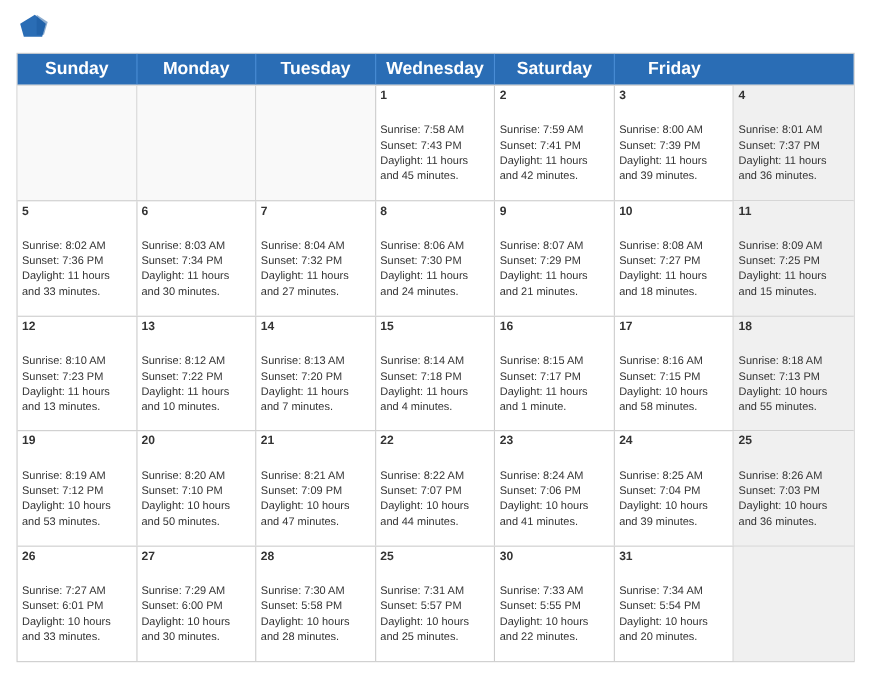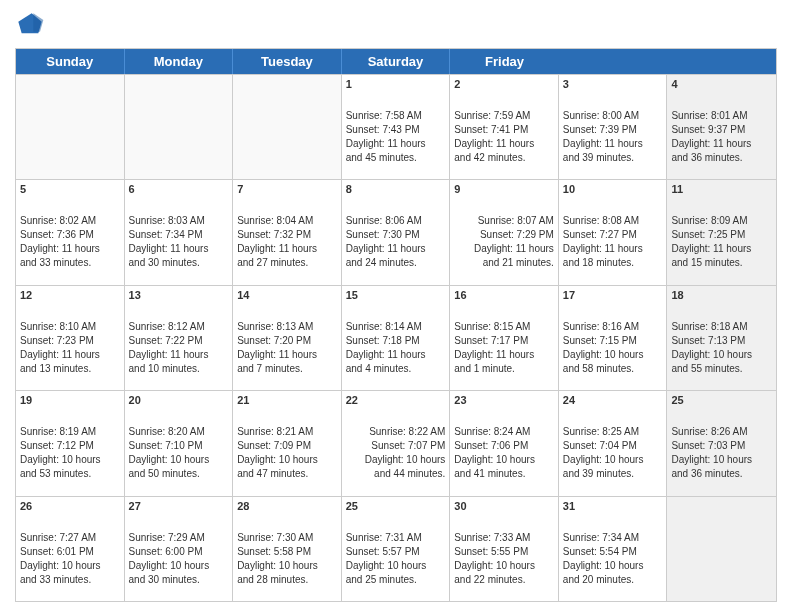--- a/index.html
+++ b/index.html
@@ -58,21 +58,21 @@
       flex-direction: column;
       border: 1px solid #ccc;
     }
     .cal-header-row {
       display: grid;
       grid-template-columns: repeat(7, 1fr);
       background: #2a6db5;
     }
     .cal-header-cell {
       color: #fff;
-      font-size: 13px;
+      font-size: 16px;
       font-weight: bold;
       text-align: center;
       padding: 5px 2px;
       border-right: 1px solid #4a8dd5;
     }
     .cal-header-cell:last-child { border-right: none; }
     .cal-body {
       flex: 1;
       display: flex;
       flex-direction: column;
@@ -126,20 +126,21 @@
       <div class="month-title"></div>
       <div class="location"></div>
     </div>
   </div>
 
   <div class="calendar">
     <div class="cal-header-row">
     <div class="cal-header-cell">Sunday</div>
         <div class="cal-header-cell">Monday</div>
         <div class="cal-header-cell">Tuesday</div>
+        <div class="cal-header-cell">Wednesday</div>
         <div class="cal-header-cell">Saturday</div>
         <div class="cal-header-cell">Friday</div>
       </div>
     <div class="cal-body">
     <div class="cal-week">
           <div class="cal-cell empty"></div>
           <div class="cal-cell empty"></div>
           <div class="cal-cell empty"></div>
           <div class="cal-cell">
             <span class="day-num">1</span>
@@ -158,21 +159,21 @@
           <div class="cal-cell">
             <span class="day-num">3</span>
             <div class="cell-info" style="white-space: pre-line;">Sunrise: 8:00 AM
 Sunset: 7:39 PM
 Daylight: 11 hours
 and 39 minutes.</div>
           </div>
           <div class="cal-cell shaded">
             <span class="day-num">4</span>
             <div class="cell-info" style="white-space: pre-line;">Sunrise: 8:01 AM
-Sunset: 9:37 PM
+Sunset: 7:37 PM
 Daylight: 11 hours
 and 36 minutes.</div>
           </div>
         </div>
         <div class="cal-week">
           <div class="cal-cell">
             <span class="day-num">5</span>
             <div class="cell-info" style="white-space: pre-line;">Sunrise: 8:02 AM
 Sunset: 7:36 PM
 Daylight: 11 hours
@@ -194,21 +195,21 @@
           </div>
           <div class="cal-cell">
             <span class="day-num">8</span>
             <div class="cell-info" style="white-space: pre-line;">Sunrise: 8:06 AM
 Sunset: 7:30 PM
 Daylight: 11 hours
 and 24 minutes.</div>
           </div>
           <div class="cal-cell">
             <span class="day-num">9</span>
-            <div class="cell-info" style="white-space: pre-line; text-align: right;">Sunrise: 8:07 AM
+            <div class="cell-info" style="white-space: pre-line;">Sunrise: 8:07 AM
 Sunset: 7:29 PM
 Daylight: 11 hours
 and 21 minutes.</div>
           </div>
           <div class="cal-cell">
             <span class="day-num">10</span>
             <div class="cell-info" style="white-space: pre-line;">Sunrise: 8:08 AM
 Sunset: 7:27 PM
 Daylight: 11 hours
 and 18 minutes.</div>
@@ -289,21 +290,21 @@
           </div>
           <div class="cal-cell">
             <span class="day-num">21</span>
             <div class="cell-info" style="white-space: pre-line;">Sunrise: 8:21 AM
 Sunset: 7:09 PM
 Daylight: 10 hours
 and 47 minutes.</div>
           </div>
           <div class="cal-cell">
             <span class="day-num">22</span>
-            <div class="cell-info" style="white-space: pre-line; text-align: right;">Sunrise: 8:22 AM
+            <div class="cell-info" style="white-space: pre-line;">Sunrise: 8:22 AM
 Sunset: 7:07 PM
 Daylight: 10 hours
 and 44 minutes.</div>
           </div>
           <div class="cal-cell">
             <span class="day-num">23</span>
             <div class="cell-info" style="white-space: pre-line;">Sunrise: 8:24 AM
 Sunset: 7:06 PM
 Daylight: 10 hours
 and 41 minutes.</div>

